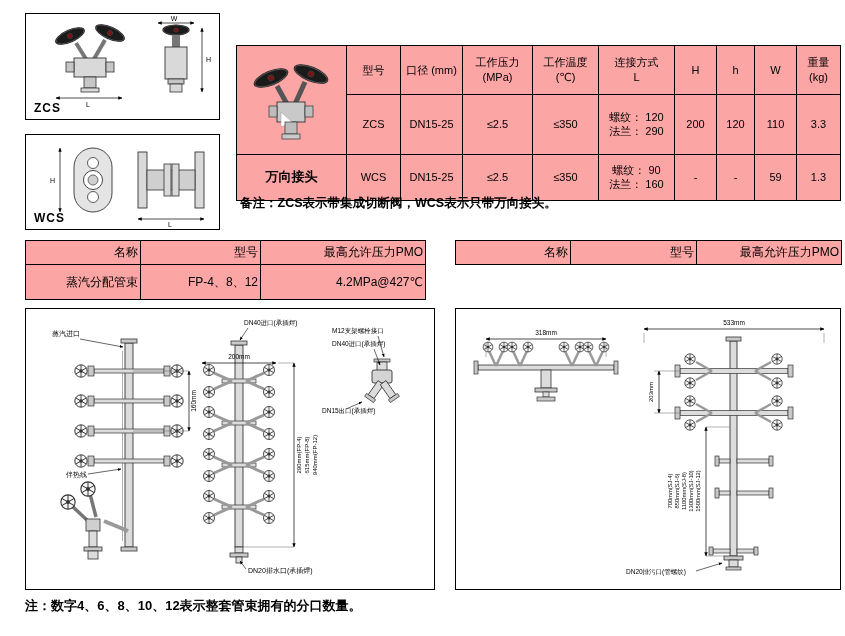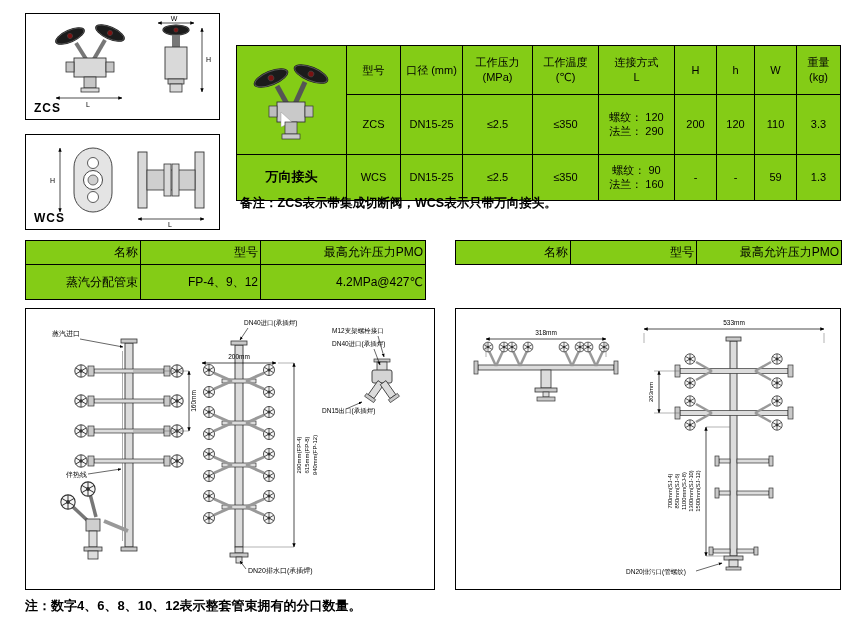--- a/index.html
+++ b/index.html
@@ -5,21 +5,21 @@
   * { margin:0; padding:0; box-sizing:border-box; }
   html,body { background:#fff; }
   body {
     width:845px; height:636px;
     font-family:"Liberation Sans","DejaVu Sans",sans-serif;
     color:#000;
   }
   .page { position:relative; width:845px; height:636px; background:#fff; overflow:hidden; }
   .dbox { position:absolute; border:1px solid #000; background:#fff; }
   .corner-label { position:absolute; left:8px; bottom:4px; font-size:12px; font-weight:bold; letter-spacing:1px; }
-  table { border-collapse:collapse; background:#84cc16; }
+  table { border-collapse:collapse; background:#fca5a5; }
   .spec-table { position:absolute; left:236px; top:45px; width:604px; table-layout:fixed; }
   .spec-table td {
     border:1px solid #000; text-align:center; vertical-align:middle;
     font-size:11px; line-height:1.3; white-space:pre-line; padding:2px 1px;
   }
   .spec-table .img-cell { padding:0; }
   .spec-table .product { font-weight:bold; font-size:13px; }
   .note-remark { position:absolute; left:240px; top:195px; font-size:12.5px; font-weight:600; }
   .mini-table { position:absolute; table-layout:fixed; }
   .mini-table td { border:1px solid #000; text-align:right; font-size:12px; padding:3px 2px; }
@@ -186,21 +186,21 @@
         <col style="width:165px">
       </colgroup>
     <tbody>
         <tr style="height:22px">
       <td>名称</td>
       <td>型号</td>
       <td>最高允许压力PMO</td>
     </tr>
     <tr style="height:35px">
       <td>蒸汽分配管束</td>
-      <td>FP-4、9、12</td>
+      <td>FP-4、8、12</td>
       <td>4.2MPa@427℃</td>
     </tr>
   </tbody>
     </table>
 
   <table class="mini-table" style="left:455px;top:240px;width:386px">
     <colgroup>
         <col style="width:115px">
         <col style="width:126px">
         <col style="width:145px">

